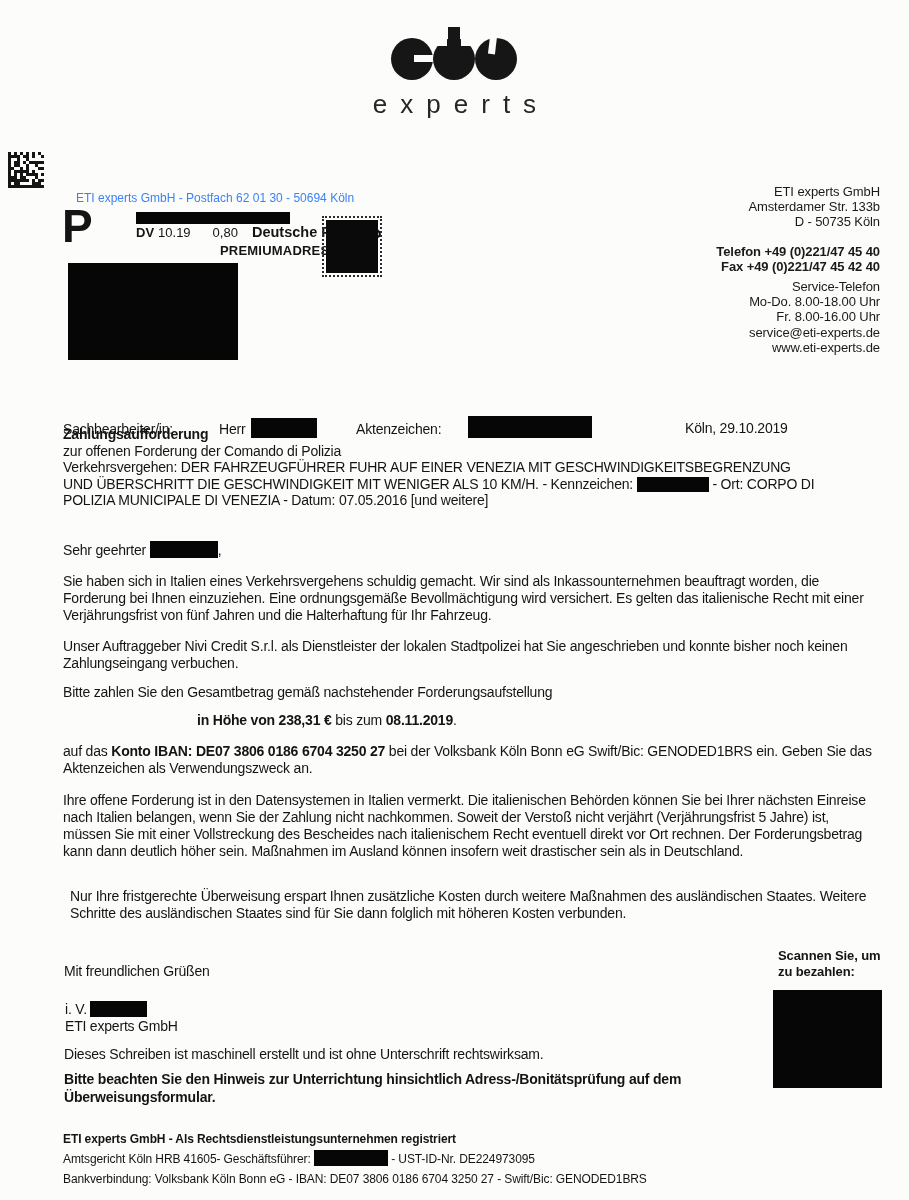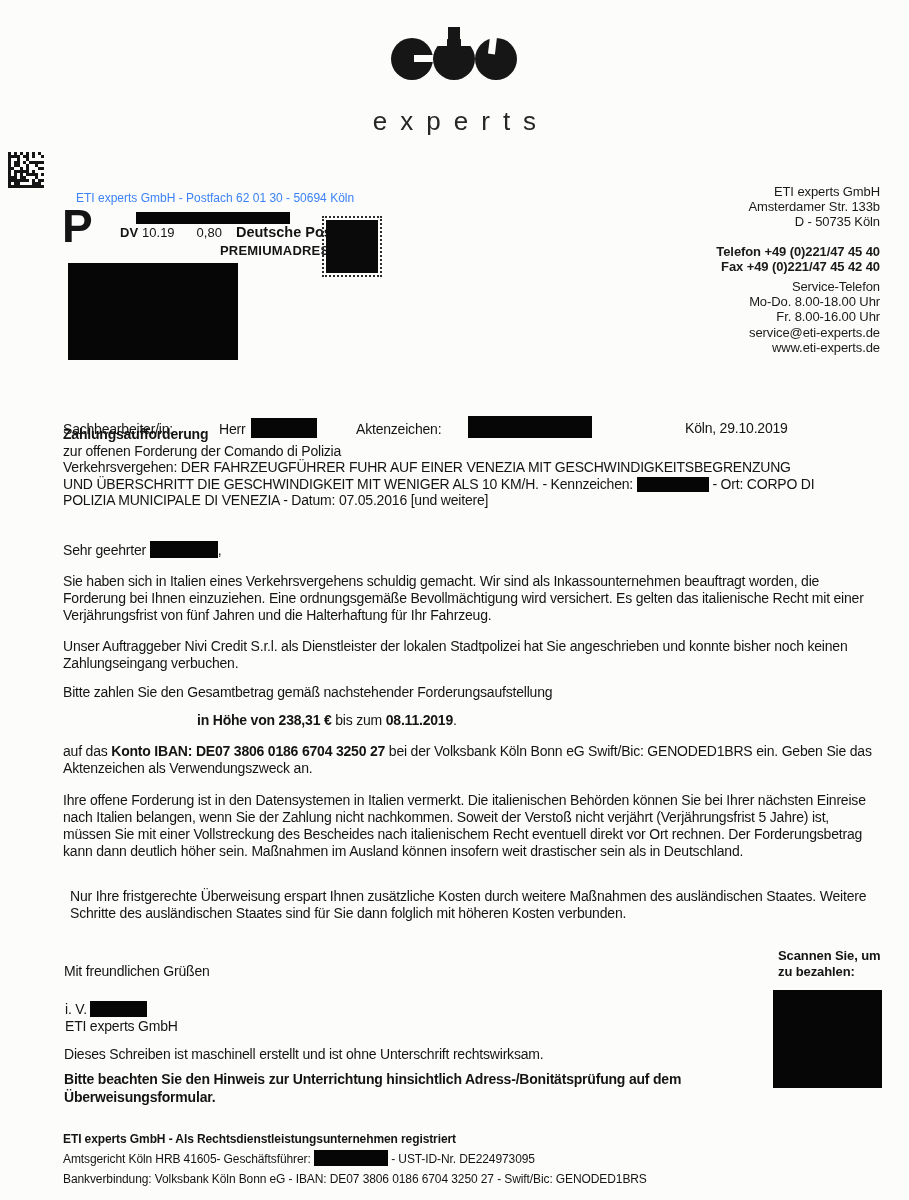--- a/index.html
+++ b/index.html
@@ -10,28 +10,28 @@
     font-family:"Liberation Sans","DejaVu Sans",sans-serif;
     font-size:14px; letter-spacing:-0.2px; line-height:17px;
   }
   .abs { position:absolute; }
   .b { font-weight:bold; }
   .redact { display:inline-block; background:#060606; vertical-align:-3px; }
 
   
   .logo-wrap { top:26px; left:0; right:0; display:flex; flex-direction:column; align-items:center; }
   .logo-mark { display:block; }
-  .logo-word { margin-top:26px; font-size:26px; line-height:26px; letter-spacing:13px; padding-left:13px; color:#262626; font-weight:400; }
+  .logo-word { margin-top:9px; font-size:26px; line-height:26px; letter-spacing:13px; padding-left:13px; color:#262626; font-weight:400; }
 
   
   .datamatrix { top:152px; left:8px; width:36px; height:36px; }
   .sender-line { top:190px; left:76px; font-size:12px; letter-spacing:0; color:#3b82f6; }
   .frank-p { top:204px; left:62px; font-size:46px; line-height:44px; font-weight:bold; }
   .frank-bar { top:212px; left:136px; width:154px; height:12px; background:#060606; }
-  .frank-line { top:224px; left:120px; font-size:13px; letter-spacing:0; white-space:nowrap; display:flex; align-items:center; }
+  .frank-line { top:224px; left:136px; font-size:13px; letter-spacing:0; white-space:nowrap; display:flex; align-items:center; }
   .frank-line .dv { font-weight:bold; margin-right:4px; }
   .frank-line .price { margin-left:22px; }
   .frank-line .carrier { margin-left:14px; font-weight:bold; font-size:14.5px; }
   .posthorn { margin-left:5px; }
   .premium { top:242px; left:220px; font-size:13px; font-weight:bold; letter-spacing:0.2px; }
   .stamp { top:220px; left:326px; width:52px; height:53px; background:#0a0a0a; outline:2px dotted #2a2a2a; outline-offset:2px; }
   .addr-redact { top:263px; left:68px; width:170px; height:97px; background:#060606; }
 
   
   .contact { top:184px; right:29px; text-align:right; font-size:13px; letter-spacing:-0.1px; line-height:15px; color:#1a1a1a; }

